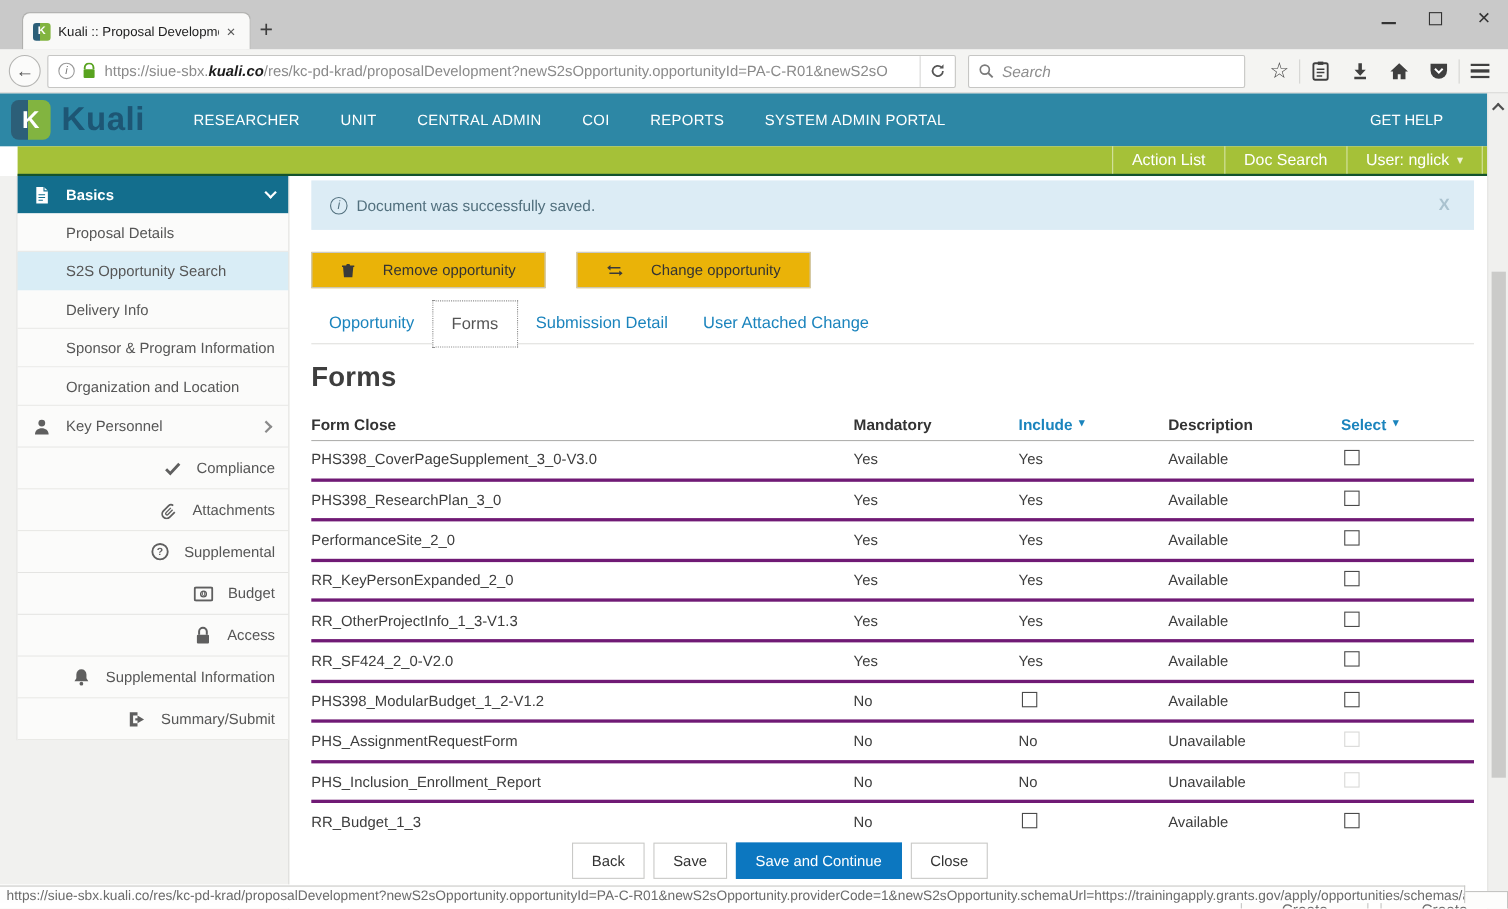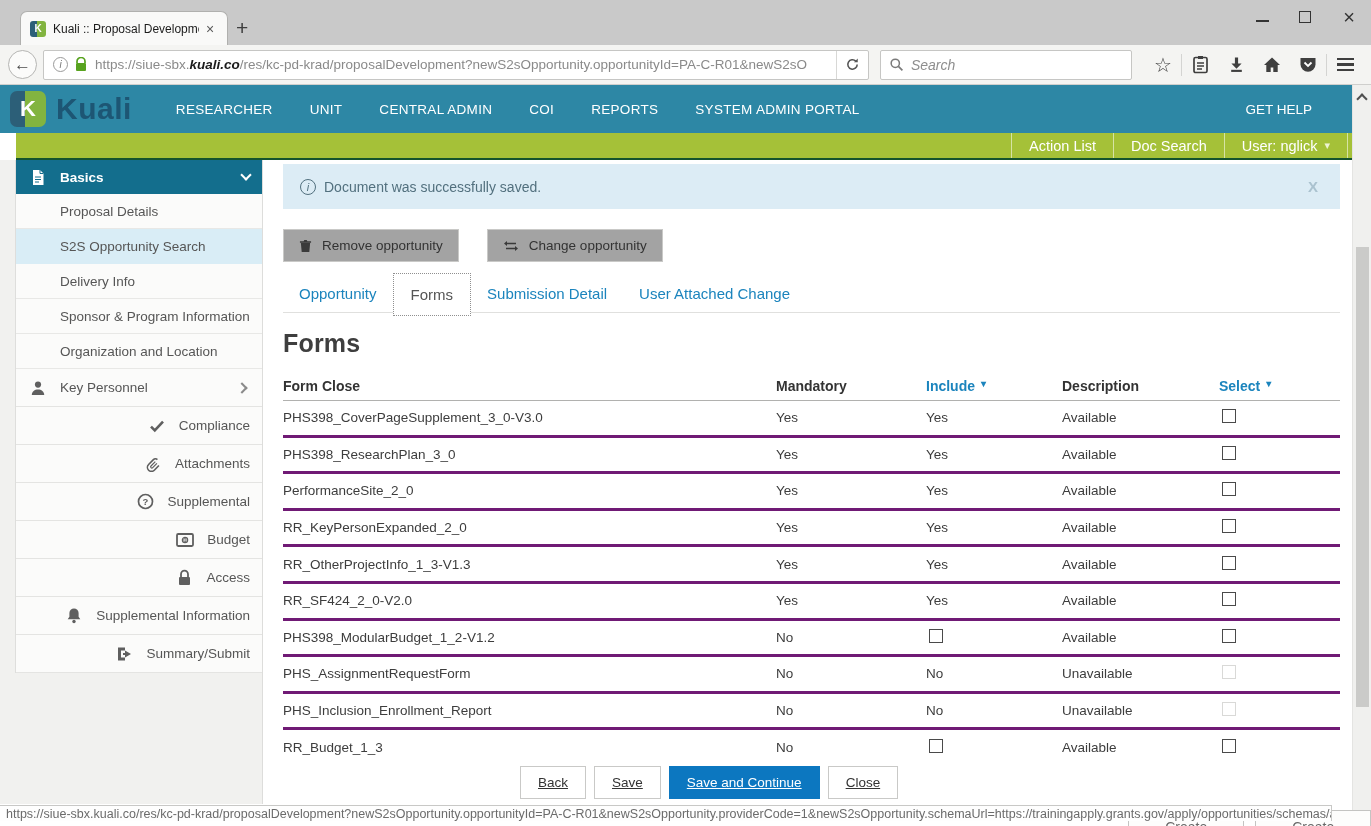--- a/index.html
+++ b/index.html
@@ -83,40 +83,40 @@
   .chev.right { transform:rotate(-45deg); color:#8a8a8a; margin-right:4px; }
 
   
   .main { position:absolute; left:264px; top:160px; width:1088px; height:666px; background:#fff; padding-left:19px; }
   .alert { margin-top:4px; width:1057px; height:45px; background:var(--alertbg); display:flex; align-items:center;
            padding:0 17px; color:#52707e; font-size:14px; position:relative; }
   .alert-i { width:16px; height:16px; border:1px solid #52707e; border-radius:50%; font-size:11px; font-style:italic;
              display:flex; align-items:center; justify-content:center; margin-right:8px; flex:0 0 16px; }
   .alert-close { position:absolute; right:22px; top:14px; color:#aac2cf; font-weight:bold; font-size:15px; }
   .btnrow { margin-top:20px; display:flex; gap:28px; }
-  .btn { height:33px; background:#a3a3a3; border:1px solid #c9c9c7; padding:0 15px; font-size:13.5px; color:#333;
-         display:flex; align-items:center; gap:10px; }
+  .btn { height:33px; background:#eab308; border:1px solid #c9c9c7; padding:0 26px; font-size:13.5px; color:#333;
+         display:flex; align-items:center; gap:25px; }
   .tabsrow { margin-top:9px; display:flex; align-items:flex-end; height:42px; border-bottom:1px solid #e0e0de; width:1057px; }
   .tab-link { color:var(--link); font-size:15px; padding:0 16px; height:38px; display:flex; align-items:center; }
   .tab-link.active { color:#555; border:1px dotted #8f8f8f; background:#fff; height:43px; margin-bottom:-4px; z-index:1; padding:0 17px; }
   .section-title { margin-top:16px; font-size:25px; color:#3e3e3e; font-weight:bold; letter-spacing:0.2px; }
   .ftable { margin-top:13px; width:1057px; }
   .thead, .trow { display:grid; grid-template-columns:493px 150px 136px 157px 1fr; align-items:center; }
   .thead { height:30px; border-bottom:1px solid #b1b1af; font-size:14px; font-weight:bold; color:#333; }
   .th-link { color:var(--link); display:flex; align-items:flex-start; gap:6px; }
   .th-caret { font-size:10px; }
   .trow { height:36.6px; border-bottom:3px solid #701a75; font-size:13.5px; color:#3d3d3d; }
   .checkbox { width:14px; height:14px; border:1px solid #4a4a4a; background:#fff; display:inline-block; margin-left:3px; }
   .checkbox.disabled { border-color:#d9d9d7; }
 
   
   .footerband { position:absolute; left:264px; top:756px; width:1088px; height:49px; background:#fff; }
   .footer-group { position:absolute; left:520px; top:766px; display:flex; gap:8px; z-index:3; }
   .fbtn { height:33px; padding:0 17px; background:#fff; border:1px solid #c9c9c7; font-size:13.5px; color:#333;
-          display:flex; align-items:center;text-decoration:underline; }
+          display:flex; align-items:center; }
   .fbtn.primary { background:var(--primary); border-color:var(--primary); color:#fff; }
 
   
   .bottomstrip { position:absolute; left:0; top:804px; width:1352px; height:22px; background:#fff; }
   .create-group { position:absolute; left:1128px; top:810px; display:flex; gap:11px; z-index:1; }
   .cbtn { height:40px; padding:8px 22px 0; background:#fdfdfc; border:1px solid #c4c4c2; color:#6a6a6a; font-size:14px; }
   .status-tip { position:absolute; left:0; top:805px; width:1332px; height:16px; background:#fefefe;
                 border-top:1px solid #c8c8c6; border-right:1px solid #c8c8c6; z-index:2;
                 font-size:12.5px; color:#6b6b6b; padding:1px 0 0 6px; white-space:nowrap; overflow:hidden; }
 

